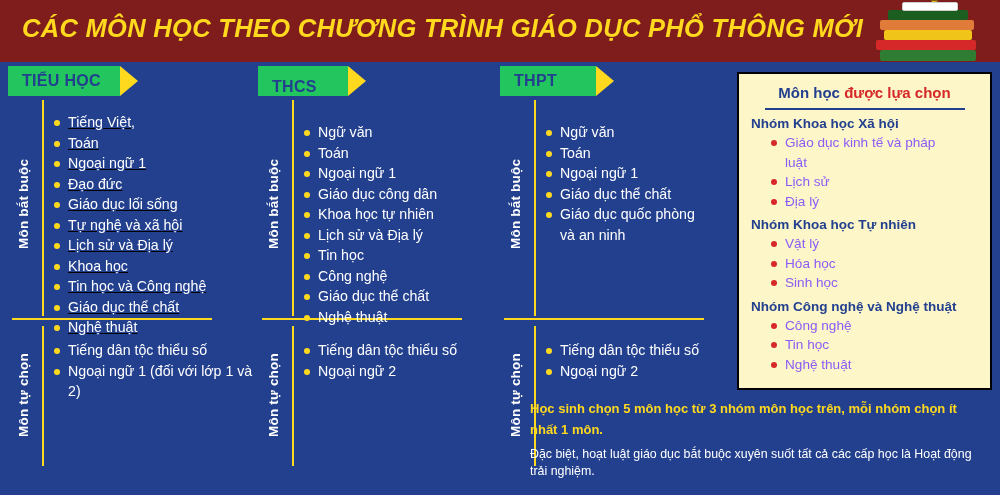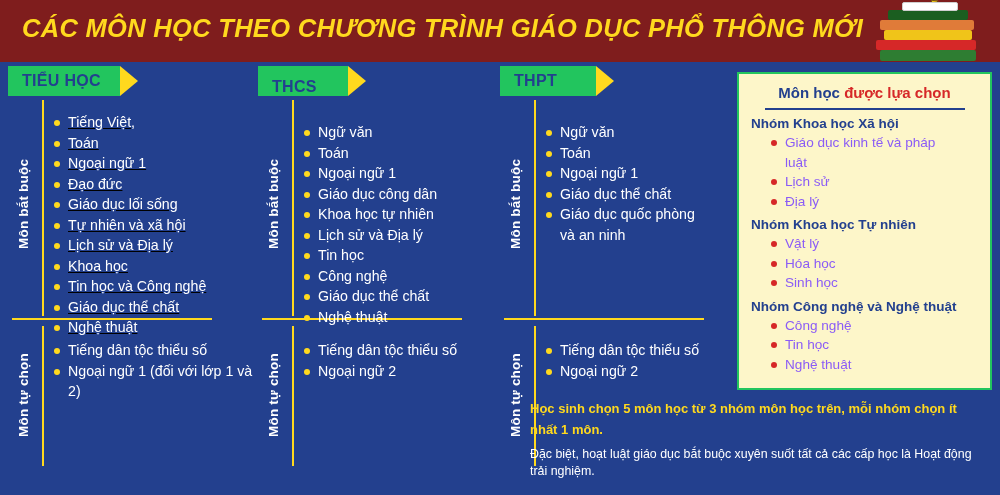--- a/index.html
+++ b/index.html
@@ -68,21 +68,21 @@
   }
   .item:before {
     content: ""; position: absolute; left: 0; top: 8px;
     width: 6px; height: 6px; border-radius: 50%; background: #ffd91e;
   }
   .item.wrap { white-space: normal; width: 200px; }
 
   
   .panel {
     position: absolute; right: 8px; top: 72px; width: 255px; height: 318px;
-    background: #fdf6c9; border: 2px solid #22c55e;
+    background: #fdf6c9; border: 2px solid #000000;
   }
   .panel-title {
     text-align: center; margin-top: 10px;
     font-size: 15px; font-weight: bold; color: #23408e;
   }
   .panel-title .hl { color: #d62828; }
   .panel-rule { width: 200px; height: 2px; background: #23408e; margin: 7px auto 6px; }
   .group-title {
     color: #23408e; font-weight: bold; font-size: 13.5px;
     margin: 6px 0 2px 12px;
@@ -136,21 +136,21 @@
       <div class="vline" style="left:34px; top:0px; height:216px;"></div>
       <div class="vline" style="left:34px; top:226px; height:140px;"></div>
       <div class="hline" style="left:4px; top:218px; width:200px;"></div>
 
       <div class="list" style="top:12px;text-decoration:underline;">
         <div class="item">Tiếng Việt,</div>
         <div class="item">Toán</div>
         <div class="item">Ngoại ngữ 1</div>
         <div class="item">Đạo đức</div>
         <div class="item">Giáo dục lối sống</div>
-        <div class="item">Tự nhiên và xã hội</div>
+        <div class="item">Tự nghệ và xã hội</div>
         <div class="item">Lịch sử và Địa lý</div>
         <div class="item">Khoa học</div>
         <div class="item">Tin học và Công nghệ</div>
         <div class="item">Giáo dục thể chất</div>
         <div class="item">Nghệ thuật</div>
       </div>
 
       <div class="list" style="top:240px;">
         <div class="item">Tiếng dân tộc thiểu số</div>
         <div class="item wrap">Ngoại ngữ 1 (đối với lớp 1 và 2)</div>

